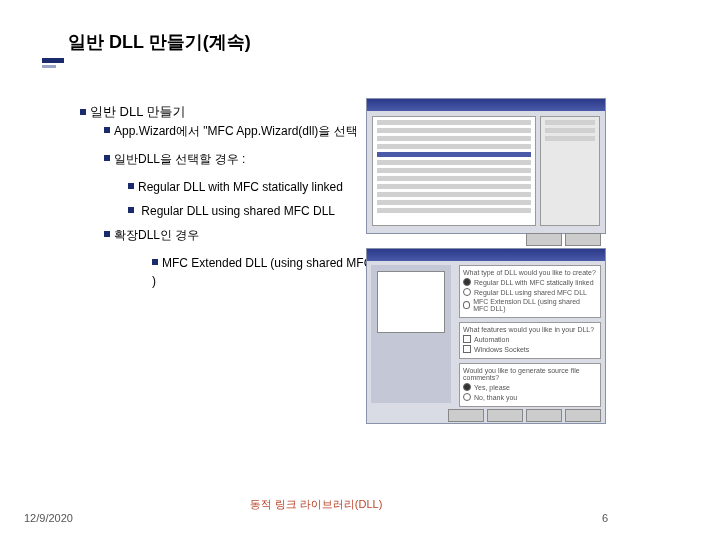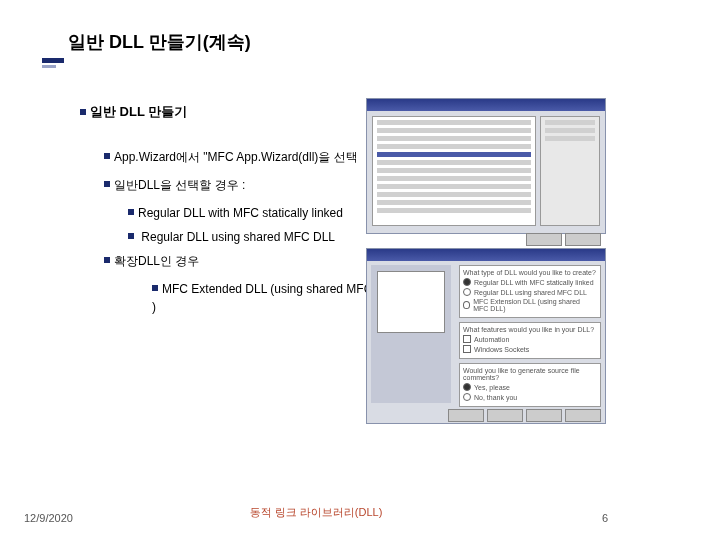--- a/index.html
+++ b/index.html
@@ -3,41 +3,41 @@
 <meta charset="utf-8">
 <style>
   html,body{margin:0;padding:0;width:720px;height:540px;background:#fff;font-family:Arial,"Malgun Gothic",sans-serif;color:#000;overflow:hidden}
   .slide{position:relative;width:632px;height:540px;box-sizing:border-box}
   .title-wrap{position:absolute;left:68px;top:30px}
   .title-deco{position:absolute;left:-26px;top:28px;width:22px;height:5px;background:#1a2a6c}
   .title-deco2{position:absolute;left:-26px;top:35px;width:14px;height:3px;background:#9aa4c8}
   .title{font-size:18px;font-weight:bold}
   .content{position:absolute;left:80px;top:102px;width:320px;font-size:12px;line-height:1.5}
   .b{display:inline-block;width:6px;height:6px;background:#1a2a6c;vertical-align:middle;margin-right:4px;position:relative;top:-1px}
-  .lv1{font-weight:bold;font-size:13px;margin-bottom:26px}
+  .lv1{font-weight:normal;font-size:13px;margin-bottom:0}
   .lv2{margin-left:24px;margin-bottom:10px}
   .lv3{margin-left:48px;margin-bottom:6px}
   .lv3b{margin-left:72px;margin-bottom:0}
   .img-box{position:absolute;background:#d9dce4;border:1px solid #8892ac;box-sizing:border-box}
   .img1{right:26px;top:98px;width:240px;height:136px}
   .img2{right:26px;top:248px;width:240px;height:176px}
   .tbar{height:12px;background:linear-gradient(#2a3a88,#4a5aa8)}
   .tbody{padding:5px;display:flex;gap:4px}
   .col{background:#fff;border:1px solid #999;flex:1;height:108px}
   .col.sm{flex:0 0 58px;background:#e8e8e8}
   .line{height:5px;background:#d0d0d0;margin:3px 4px}
   .line.on{background:#4a5aa8}
   .panel{background:#fff;border:1px solid #999;margin:4px;padding:3px;font-size:7px;color:#555}
   .radio{display:flex;align-items:center;gap:3px;margin:2px 0}
   .dot{width:6px;height:6px;border:1px solid #666;border-radius:50%;display:inline-block}
   .dot.on{background:#333}
   .btns{display:flex;gap:3px;justify-content:flex-end;padding:2px 4px}
   .btn{width:34px;height:11px;background:#ccc;border:1px solid #888}
   .footer-date{position:absolute;left:24px;bottom:16px;font-size:11px;color:#555}
-  .footer-title{position:absolute;left:0;right:0;bottom:20px;text-align:center;font-size:11px;color:#b8462c}
+  .footer-title{position:absolute;left:0;right:0;bottom:28px;text-align:center;font-size:11px;color:#b8462c}
   .footer-num{position:absolute;right:24px;bottom:16px;font-size:11px;color:#555}
 </style>
 </head>
 <body>
 
 <div class="slide">
 
   <div class="title-wrap">
     <div class="title-deco"></div>
     <div class="title-deco2"></div>

